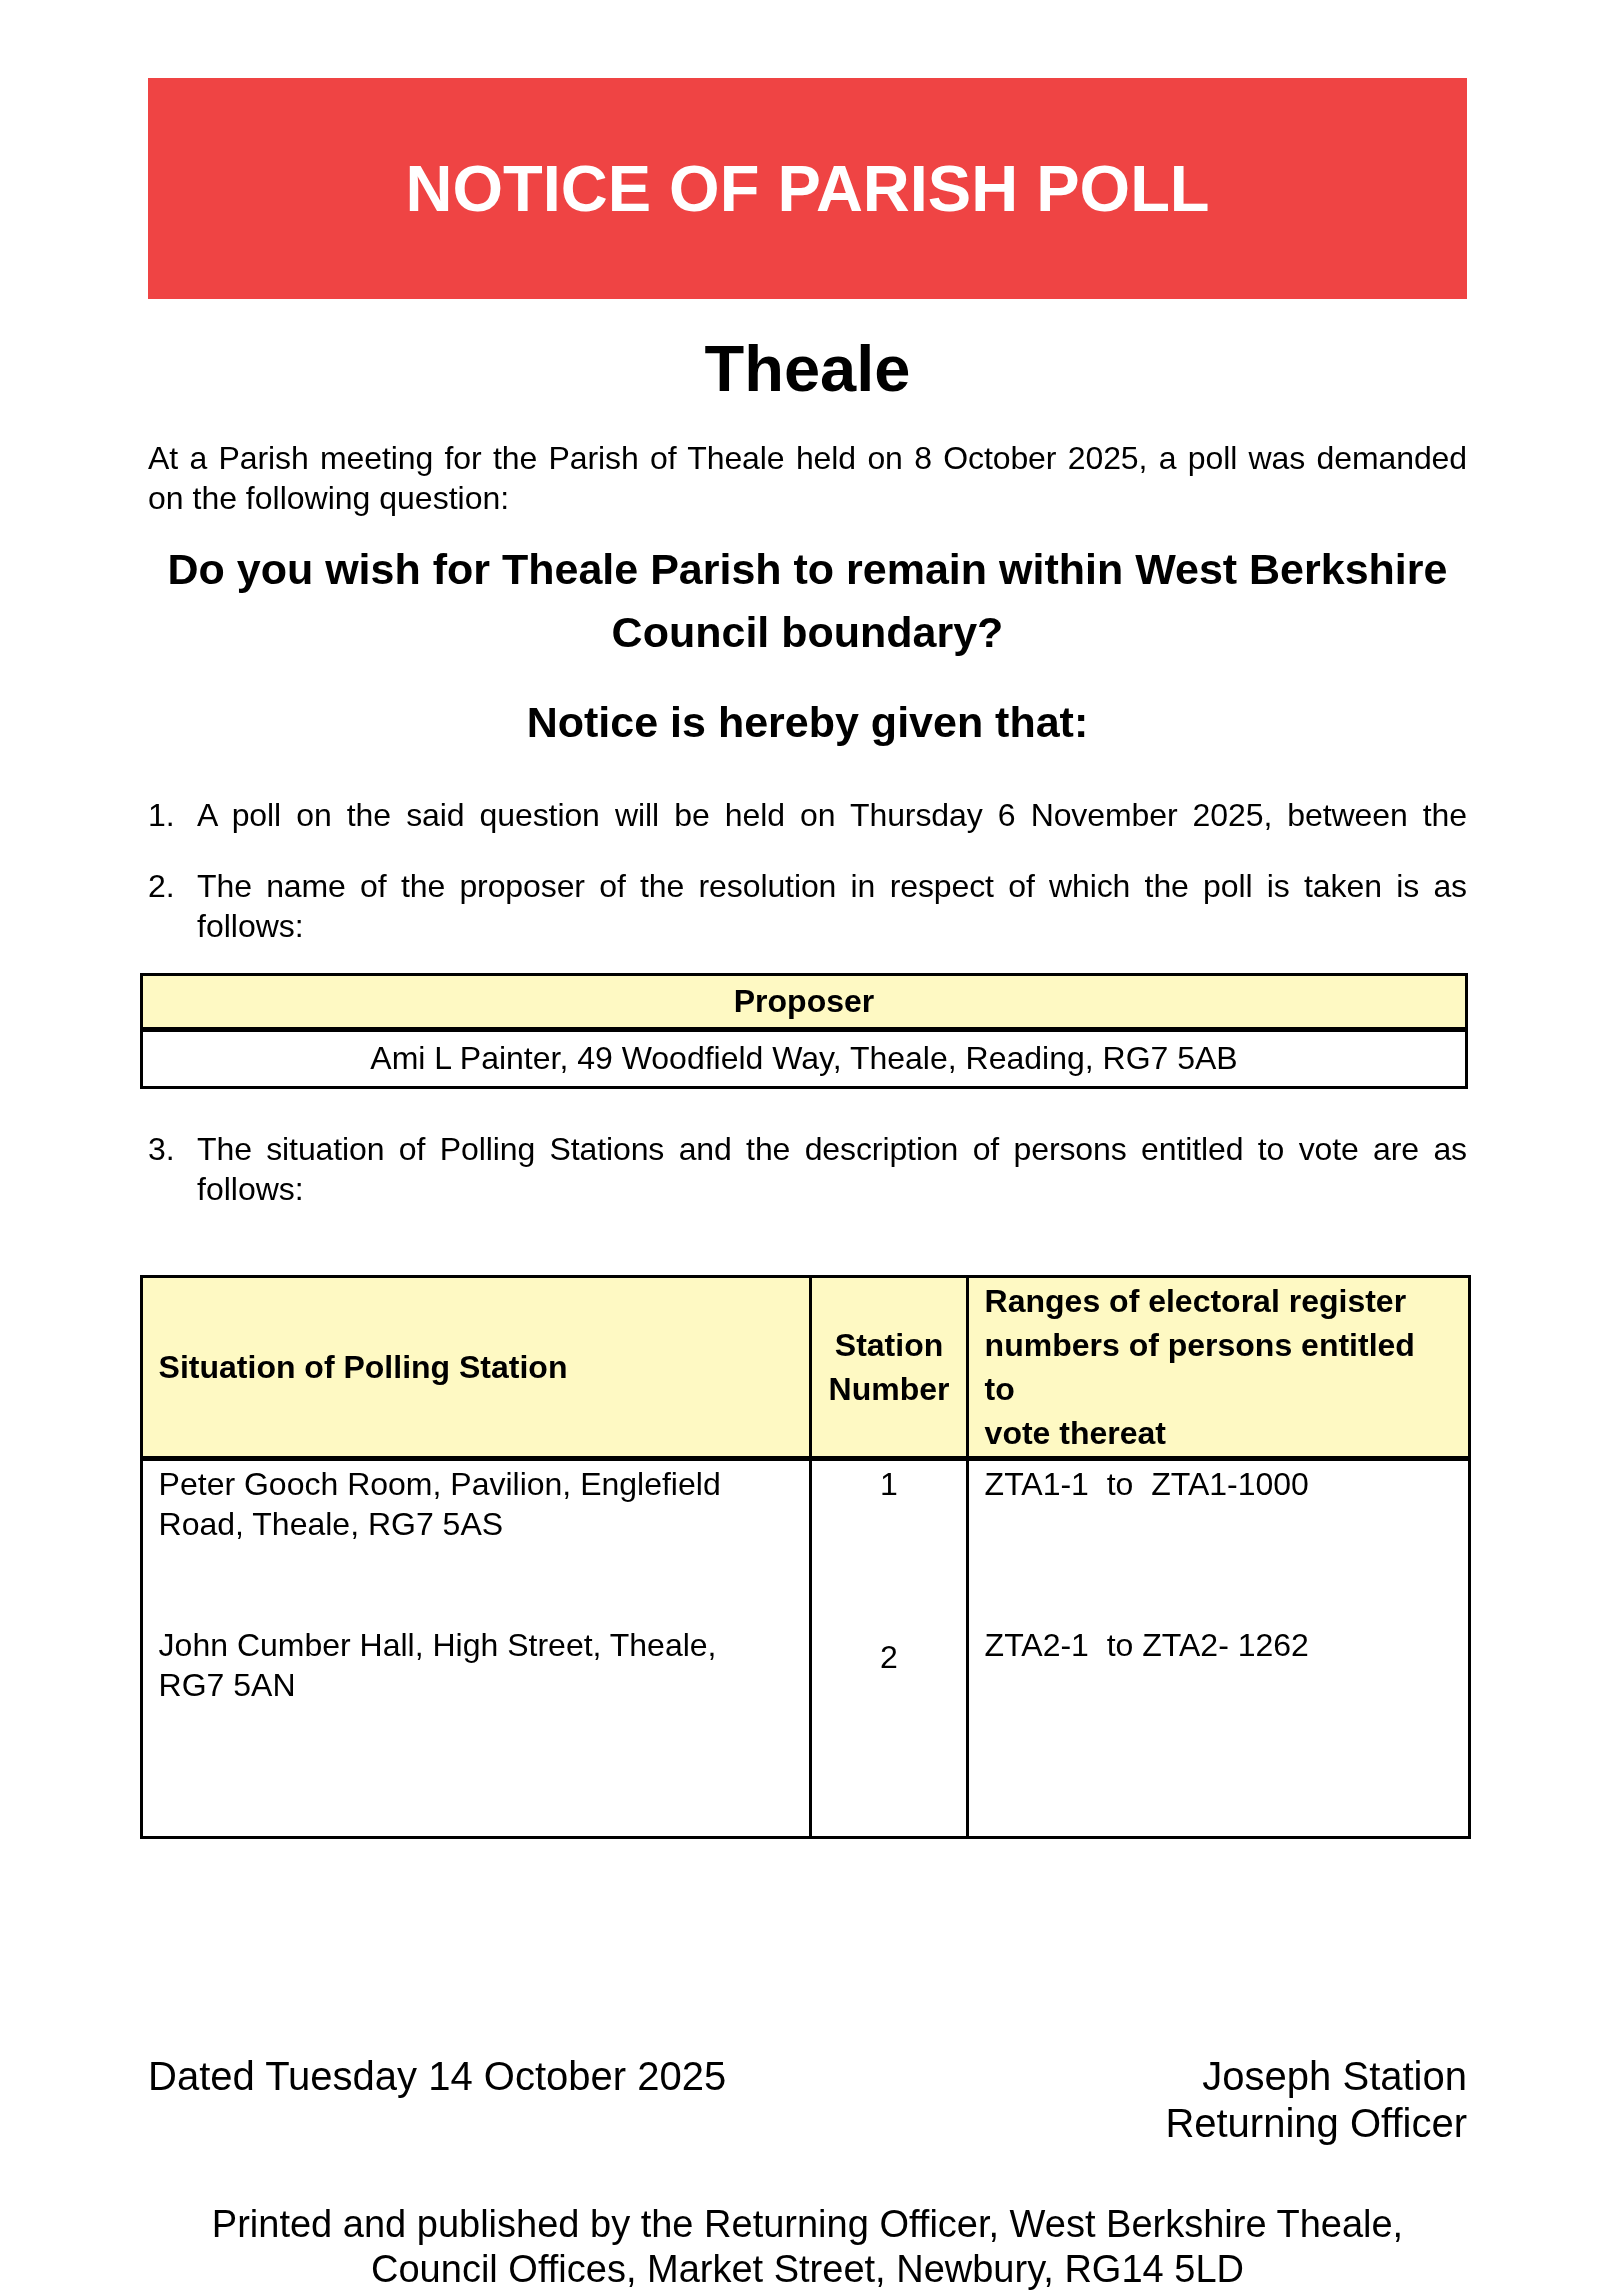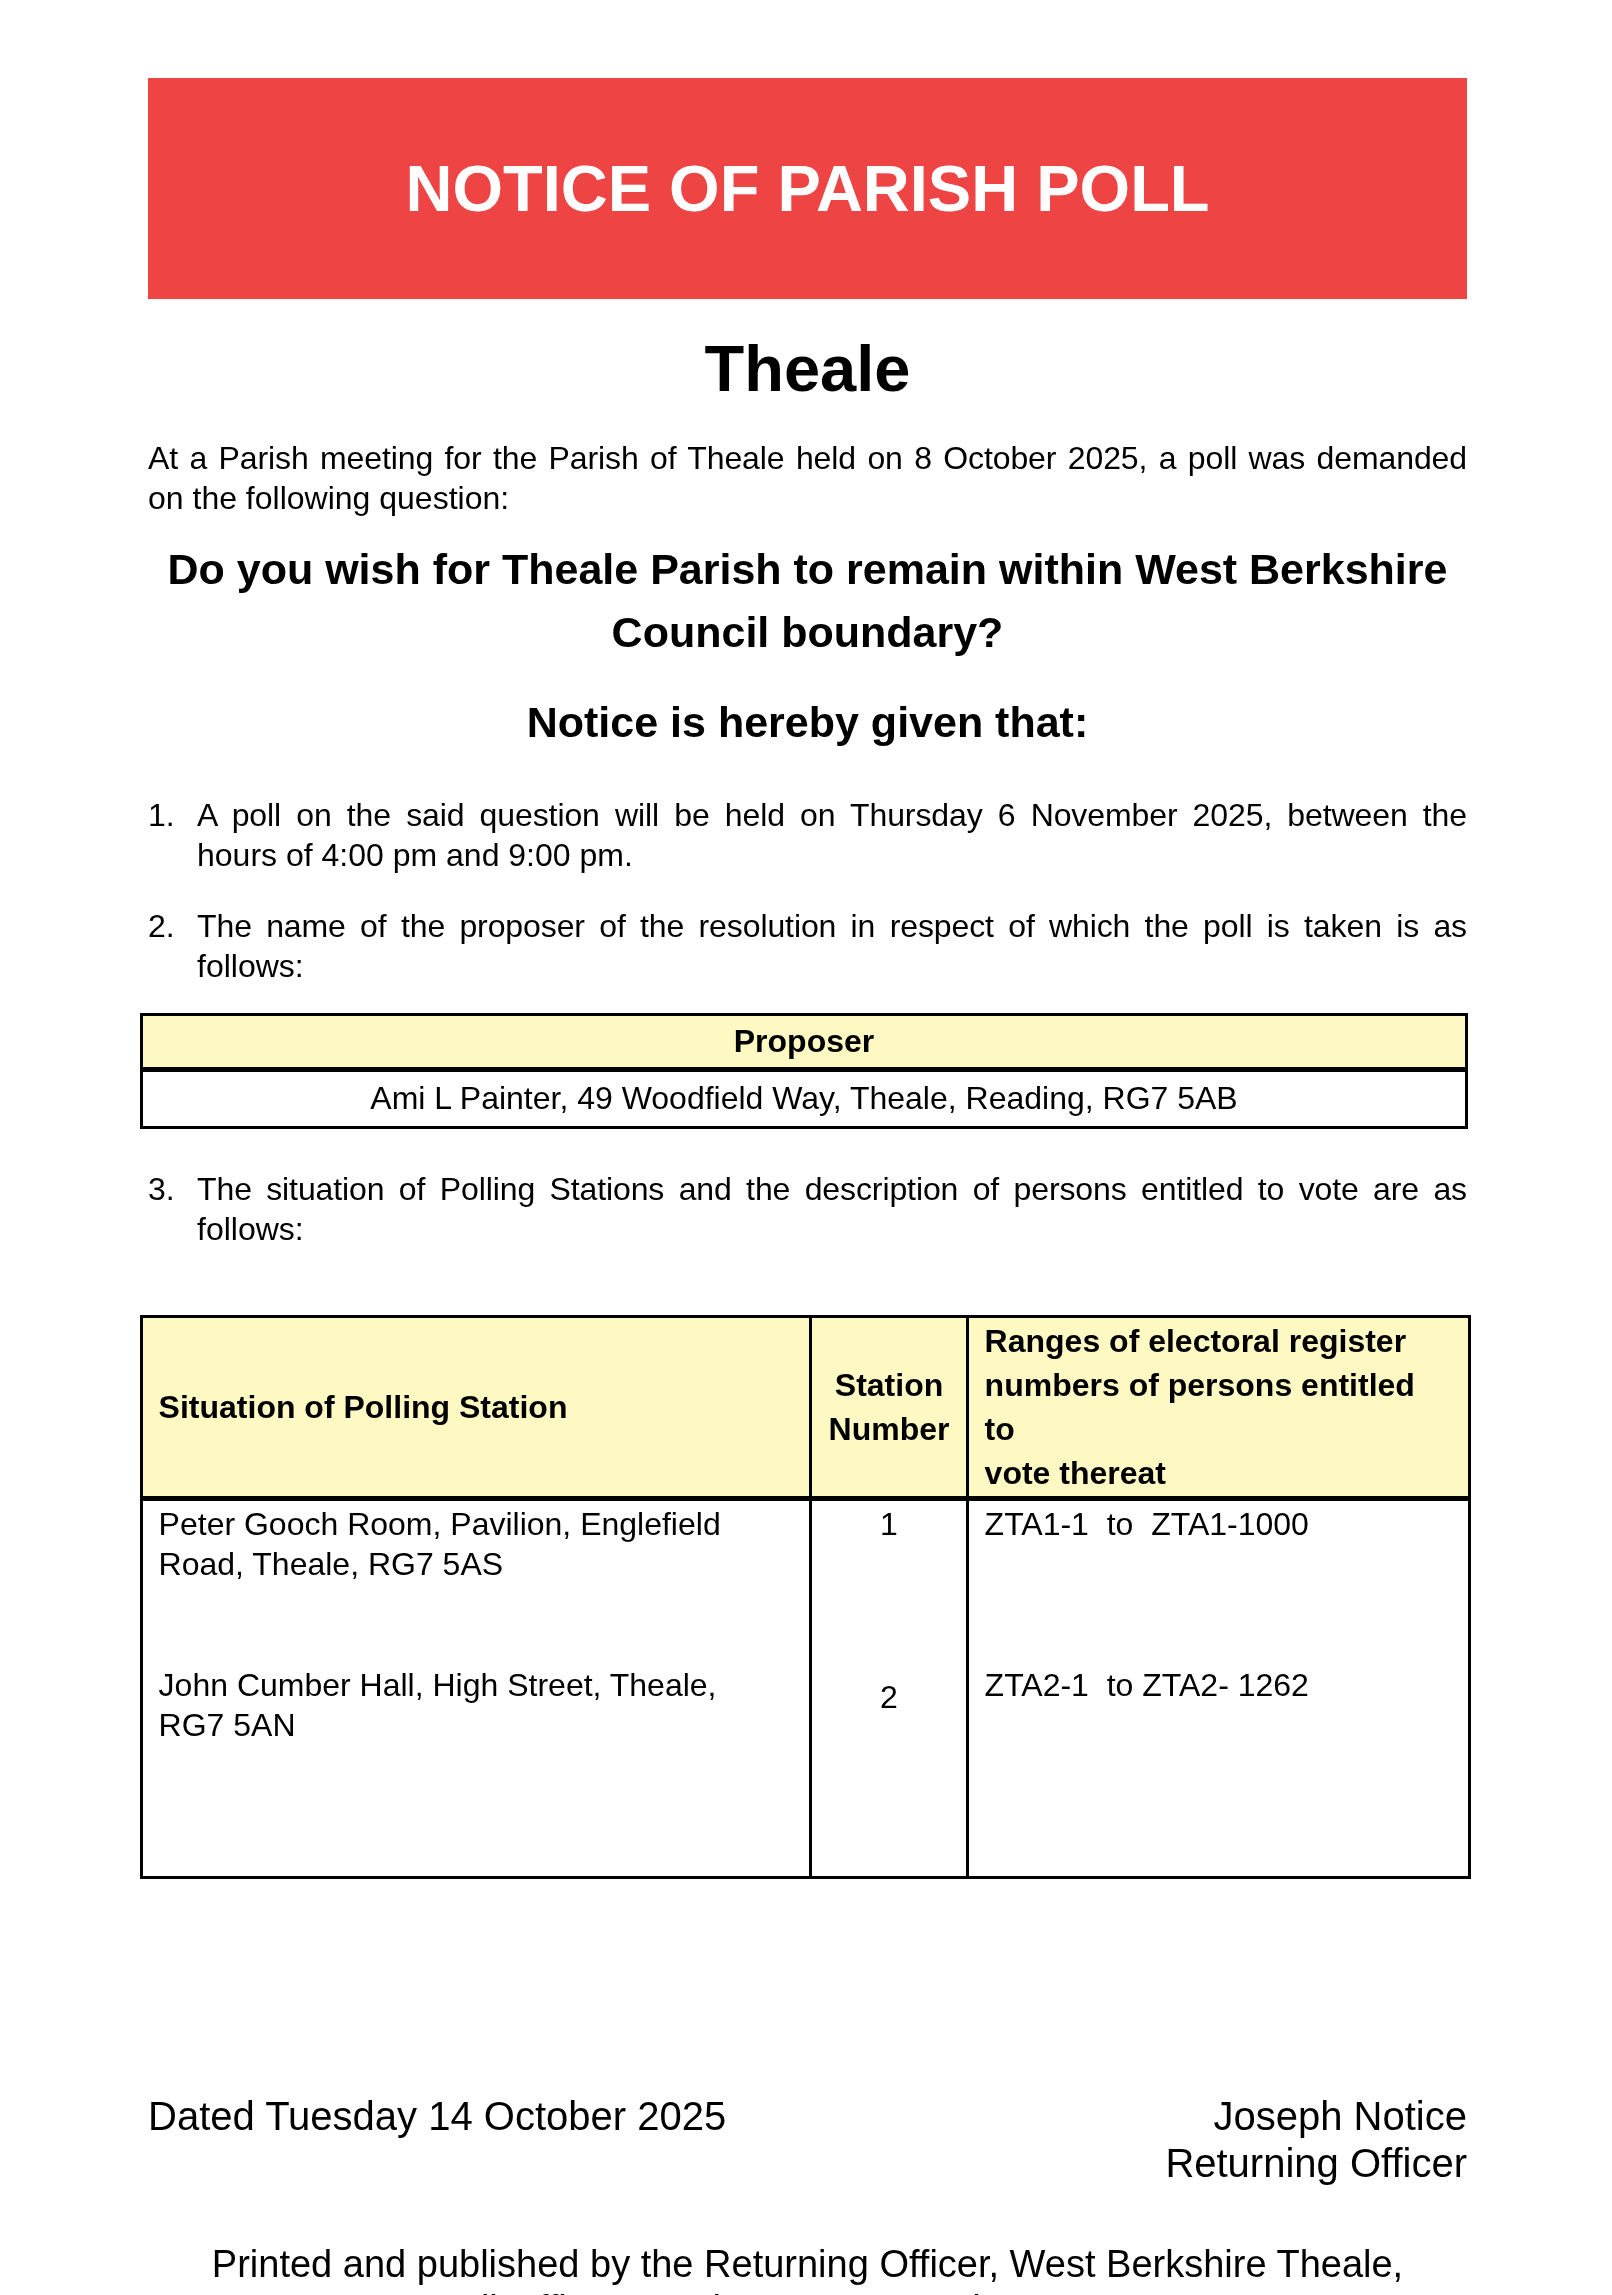--- a/index.html
+++ b/index.html
@@ -138,21 +138,20 @@
       <div>Do you wish for Theale Parish to remain within West Berkshire</div>
       <div>Council boundary?</div>
     </div>
 
   <div class="notice-heading">Notice is hereby given that:</div>
 
   <div class="item item-1">
     <span class="item-num">1.</span>
     <div class="item-text">
         <div class="jl">A poll on the said question will be held on Thursday 6 November 2025, between the</div>
-        <div>hours of 4:00 pm and 9:00 pm.</div>
       </div>
   </div>
 
   <div class="item item-2">
     <span class="item-num">2.</span>
     <div class="item-text">
         <div class="jl">The name of the proposer of the resolution in respect of which the poll is taken is as</div>
         <div>follows:</div>
       </div>
   </div>
@@ -210,21 +209,21 @@
           </td>
       <td class="c2">2</td>
       <td class="c3 range-cell">ZTA2-1  to ZTA2- 1262</td>
     </tr>
   </tbody>
     </table>
 
   <div class="dated-row">
     <div class="dated">Dated Tuesday 14 October 2025</div>
     <div class="officer">
-        <div>Joseph Notice</div>
+        <div>Joseph Station</div>
         <div>Returning Officer</div>
       </div>
   </div>
 
   <div class="footer">
       <div>Printed and published by the Returning Officer, West Berkshire Theale,</div>
       <div>Council Offices, Market Street, Newbury, RG14 5LD</div>
     </div>
 
 </div>

